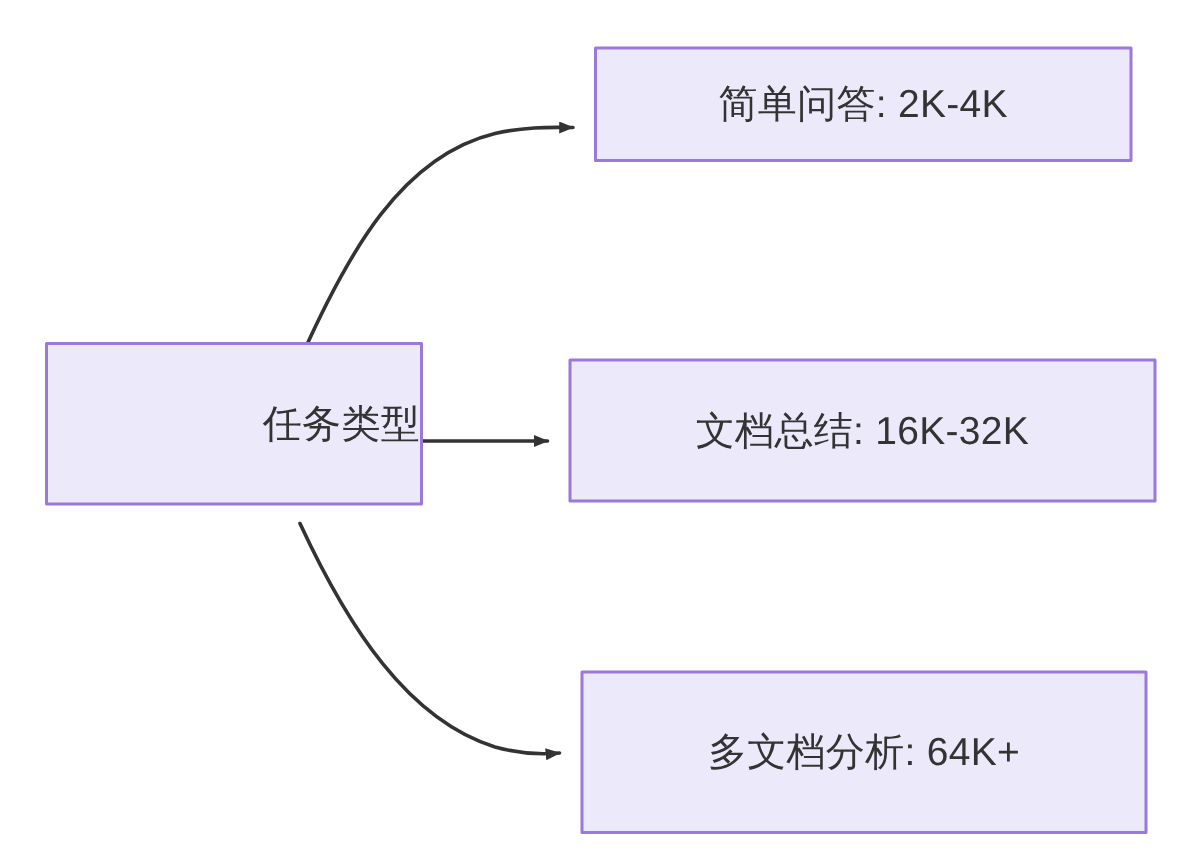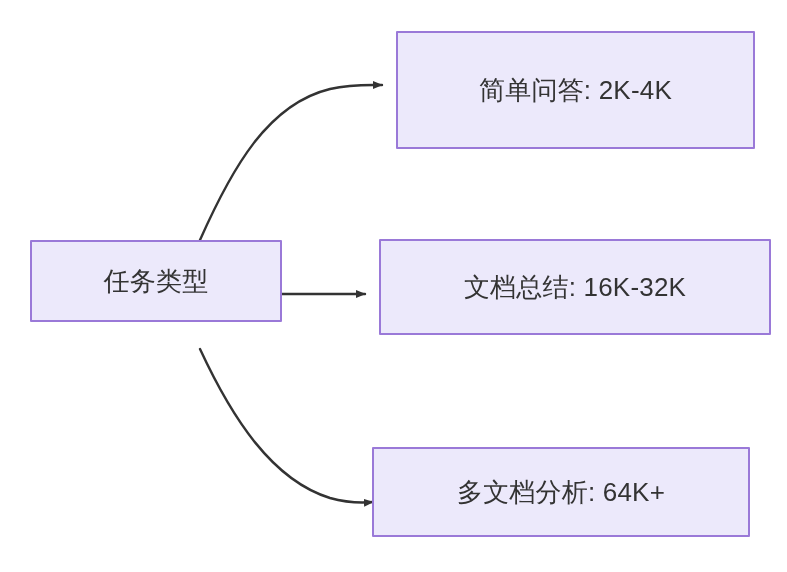--- a/index.html
+++ b/index.html
@@ -40,24 +40,24 @@
   }
   .flow-node .node-label {
     color: #333333;
     font-size: 26px;
     line-height: 1.25;
     letter-spacing: 0.2px;
     white-space: nowrap;
     text-align: center;
   }
   
-  #node-root      { left: 30px;  top: 240px; width: 252px; height: 82px; }
-  #node-simple-qa { left: 396px; top: 31px;  width: 359px; height: 118px; }
+  #node-root      { left: 30px;  top: 228px; width: 252px; height: 109px; justify-content: flex-end; }
+  #node-simple-qa { left: 396px; top: 31px;  width: 359px; height: 77px; }
   #node-doc-sum   { left: 379px; top: 239px; width: 392px; height: 96px; }
-  #node-multi-doc { left: 372px; top: 447px; width: 378px; height: 90px; }
+  #node-multi-doc { left: 387px; top: 447px; width: 378px; height: 109px; }
 </style>
 </head>
 <body>
 
 <div id="diagram-root">
 
   <svg id="edge-layer" viewBox="0 0 787 572">
     <defs>
       <marker id="arrowhead" markerWidth="10" markerHeight="8" refX="9.2" refY="4" orient="auto" markerUnits="userSpaceOnUse">
         <path d="M 0 0 L 10 4 L 0 8 z" fill="#333333"></path>

